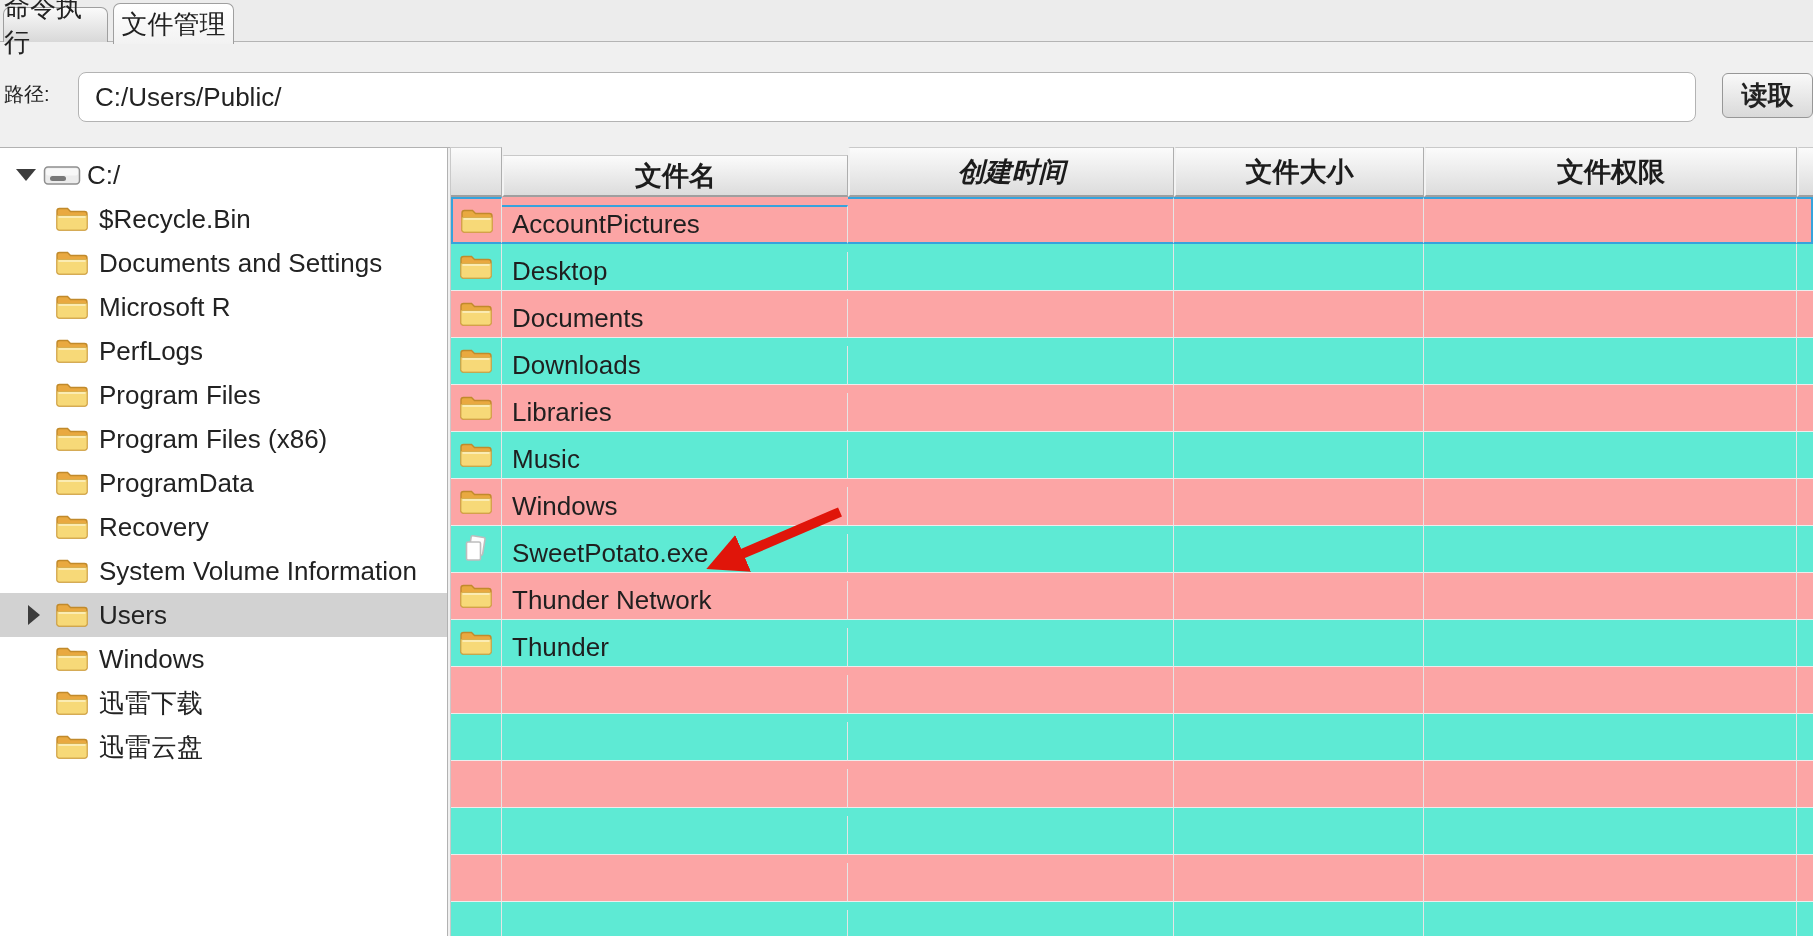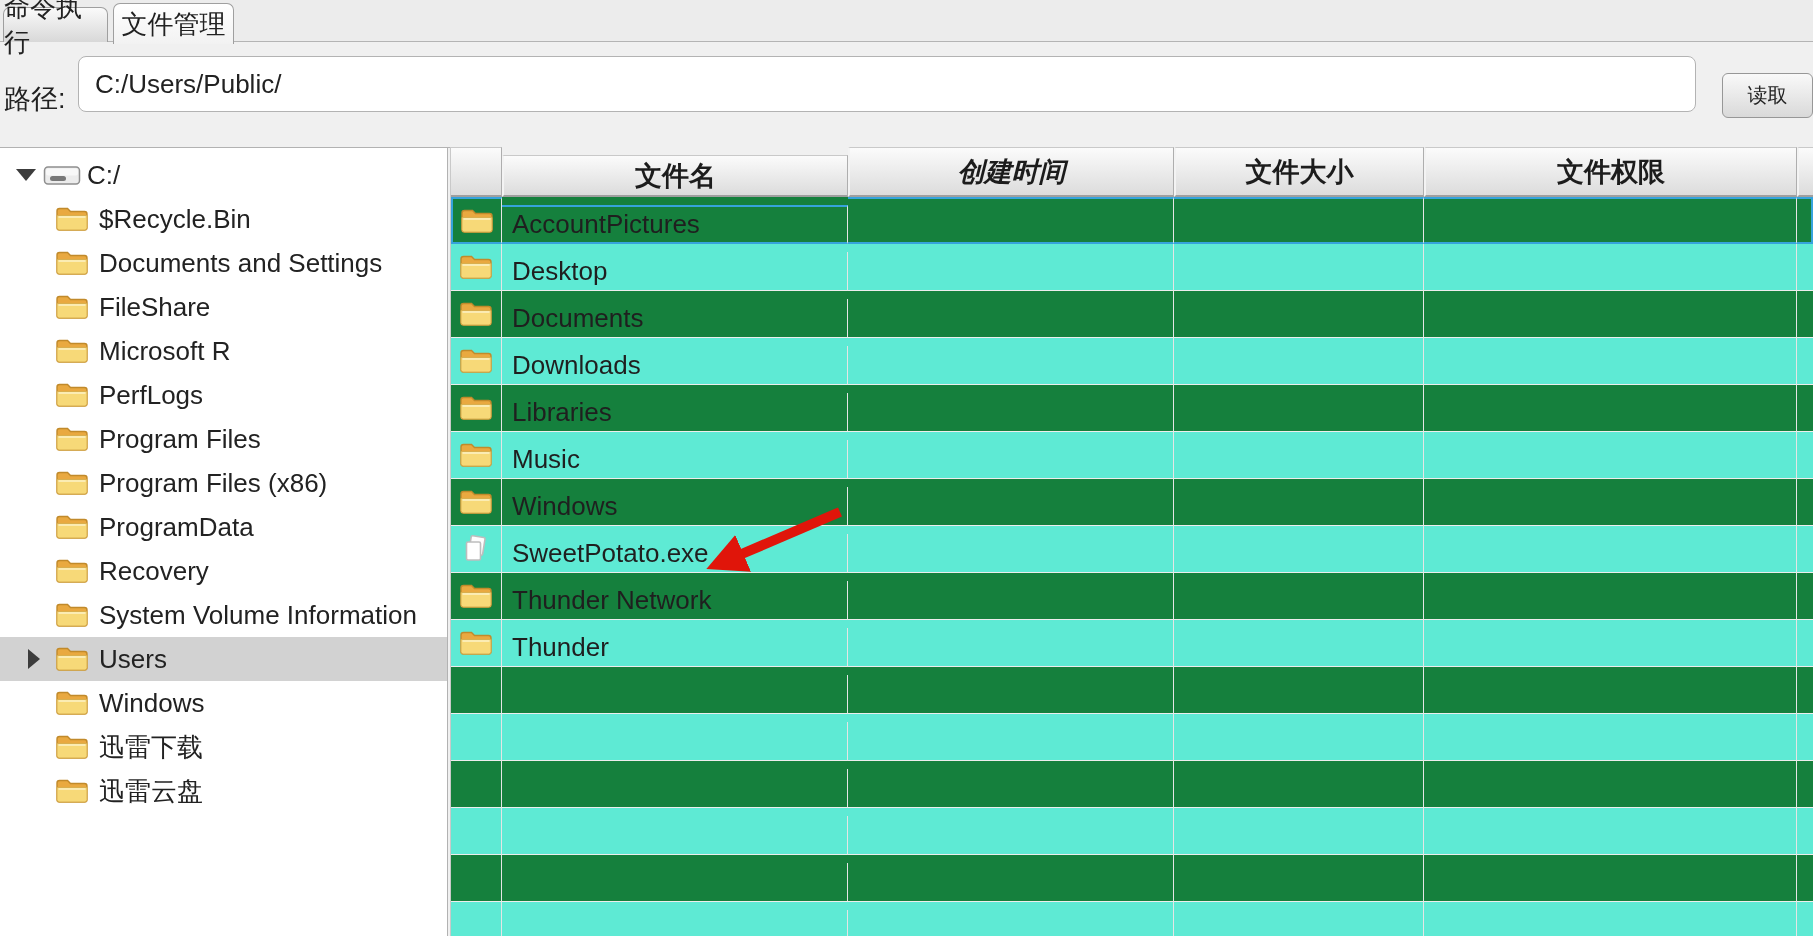--- a/index.html
+++ b/index.html
@@ -7,27 +7,27 @@
   body { position:relative; background:#f0f0f0; font-family:"Liberation Sans","DejaVu Sans",sans-serif; color:#222; }
 
   
   .tabbar { position:absolute; left:0; top:0; width:1813px; height:42px; background:#ececec; border-bottom:1px solid #b4b4b4; box-sizing:border-box; }
   .tab { position:absolute; box-sizing:border-box; display:flex; align-items:center; justify-content:center;
          font-size:26px; color:#222; border:1px solid #9f9f9f; border-bottom:none; border-radius:7px 7px 0 0; cursor:default; }
   .tab.inactive { left:3px; top:7px; width:105px; height:35px; background:linear-gradient(#fafafa,#d8d8d8); }
   .tab.active   { left:113px; top:3px; width:121px; height:41px; background:linear-gradient(#ffffff,#f2f2f2); z-index:2; }
 
   
-  .path-label { position:absolute; left:4px; top:81px; font-size:27px; }
-  .path-input { position:absolute; left:78px; top:56px; width:1618px; height:56px; box-sizing:border-box;
+  .path-label { position:absolute; left:4px; top:81px; font-size:20px; }
+  .path-input { position:absolute; left:78px; top:72px; width:1618px; height:50px; box-sizing:border-box;
                 border:1px solid #b3b3b3; border-radius:8px; background:#fff; font-size:26px; padding:0 16px;
                 color:#222; font-family:inherit; outline:none; }
   .read-btn { position:absolute; left:1722px; top:73px; width:91px; height:45px; box-sizing:border-box;
               border:1px solid #979797; border-radius:6px; background:linear-gradient(#f9f9f9,#d9d9d9);
-              font-size:20px; color:#222; font-family:inherit; display:flex; align-items:center; justify-content:center; }
+              font-size:26px; color:#222; font-family:inherit; display:flex; align-items:center; justify-content:center;font-weight:bold; }
 
   
   .main-top-line { position:absolute; left:0; top:147px; width:1813px; height:1px; background:#b2b2b2; }
 
   
   .tree { position:absolute; left:0; top:148px; width:448px; height:788px; background:#fff;
           border-right:1px solid #b2b2b2; box-sizing:border-box; padding-top:5px; overflow:hidden; }
   .tree-row { height:44px; display:flex; align-items:center; font-size:26px; white-space:nowrap; cursor:default; }
   .tree-row.root  { padding-left:16px; }
   .tree-row.child { padding-left:28px; }
@@ -39,21 +39,21 @@
   .tlabel { margin-left:4px; }
 
   
   .ftable { position:absolute; left:450px; top:147px; width:1363px; height:789px; background:#fff;
             border-left:1px solid #c9c9c9; box-sizing:border-box; overflow:hidden; }
   .thead { display:flex; height:50px; background:#f0f0f0; }
   .hcell { box-sizing:border-box; background:linear-gradient(#fbfbfb,#dcdcdc);
            border-left:2px solid #f3f3f3; border-right:1px solid #aeaeae; border-top:1px solid #c9c9c9; border-bottom:2px solid #9f9f9f;
            display:flex; align-items:center; justify-content:center; font-weight:bold; font-size:27px; color:#1c1c1c; cursor:default; }
   .hcell:first-child { border-left:none; }
-  .trow { display:flex; height:47px; background:#15803d; }
+  .trow { display:flex; height:47px; background:#fca5a5; }
   .trow.stripe { background:#5eead4; }
   .cell { box-sizing:border-box; border-right:1px solid #e5e5e5; border-bottom:1px solid #ededed;
           display:flex; align-items:center; font-size:26px; color:#1f1f1f; overflow:hidden; }
   .cell.icon-cell { justify-content:center; }
   .cell.name-cell { padding-left:10px; }
   .trow.selected .cell { border-top:2px solid #36a3dc; border-bottom:2px solid #36a3dc; }
   .trow.selected .cell:first-child { border-left:2px solid #36a3dc; }
   .trow.selected .cell:last-child  { border-right:2px solid #36a3dc; }
   .c0{width:51px;flex:0 0 51px;} .c1{width:346px;flex:0 0 346px;margin-top:8px;} .c2{width:326px;flex:0 0 326px;font-style:italic;}
   .c3{width:250px;flex:0 0 250px;} .c4{width:373px;flex:0 0 373px;} .c5{flex:1 1 auto; border-right:none;}
@@ -112,31 +112,20 @@
     </div>
     <div class="tree-row child">
       <span class="arrow-box"></span>
       <span class="ticon">
         <svg width="34" height="28" viewBox="0 0 34 28">
           <path d="M2 6 q0-2.5 2.5-2.5 h8 l3 3 h14 q2.5 0 2.5 2.5 v13.5 q0 2.5-2.5 2.5 h-25 Q2 25 2 22.5 z" fill="#e9a940" stroke="#c18a2b" stroke-width="1.4"></path>
           <path d="M2 10.5 h30 v12 q0 2.5-2.5 2.5 h-25 Q2 25 2 22.5 z" fill="#f7d978" stroke="#d9af4e" stroke-width="1"></path>
           <path d="M3.5 12 h27" stroke="#fcf0c2" stroke-width="1.6" fill="none"></path>
         </svg>
       </span>
-      <span class="tlabel">FileShare</span>
-    </div>
-    <div class="tree-row child">
-      <span class="arrow-box"></span>
-      <span class="ticon">
-        <svg width="34" height="28" viewBox="0 0 34 28">
-          <path d="M2 6 q0-2.5 2.5-2.5 h8 l3 3 h14 q2.5 0 2.5 2.5 v13.5 q0 2.5-2.5 2.5 h-25 Q2 25 2 22.5 z" fill="#e9a940" stroke="#c18a2b" stroke-width="1.4"></path>
-          <path d="M2 10.5 h30 v12 q0 2.5-2.5 2.5 h-25 Q2 25 2 22.5 z" fill="#f7d978" stroke="#d9af4e" stroke-width="1"></path>
-          <path d="M3.5 12 h27" stroke="#fcf0c2" stroke-width="1.6" fill="none"></path>
-        </svg>
-      </span>
       <span class="tlabel">Microsoft R</span>
     </div>
     <div class="tree-row child">
       <span class="arrow-box"></span>
       <span class="ticon">
         <svg width="34" height="28" viewBox="0 0 34 28">
           <path d="M2 6 q0-2.5 2.5-2.5 h8 l3 3 h14 q2.5 0 2.5 2.5 v13.5 q0 2.5-2.5 2.5 h-25 Q2 25 2 22.5 z" fill="#e9a940" stroke="#c18a2b" stroke-width="1.4"></path>
           <path d="M2 10.5 h30 v12 q0 2.5-2.5 2.5 h-25 Q2 25 2 22.5 z" fill="#f7d978" stroke="#d9af4e" stroke-width="1"></path>
           <path d="M3.5 12 h27" stroke="#fcf0c2" stroke-width="1.6" fill="none"></path>
         </svg>

